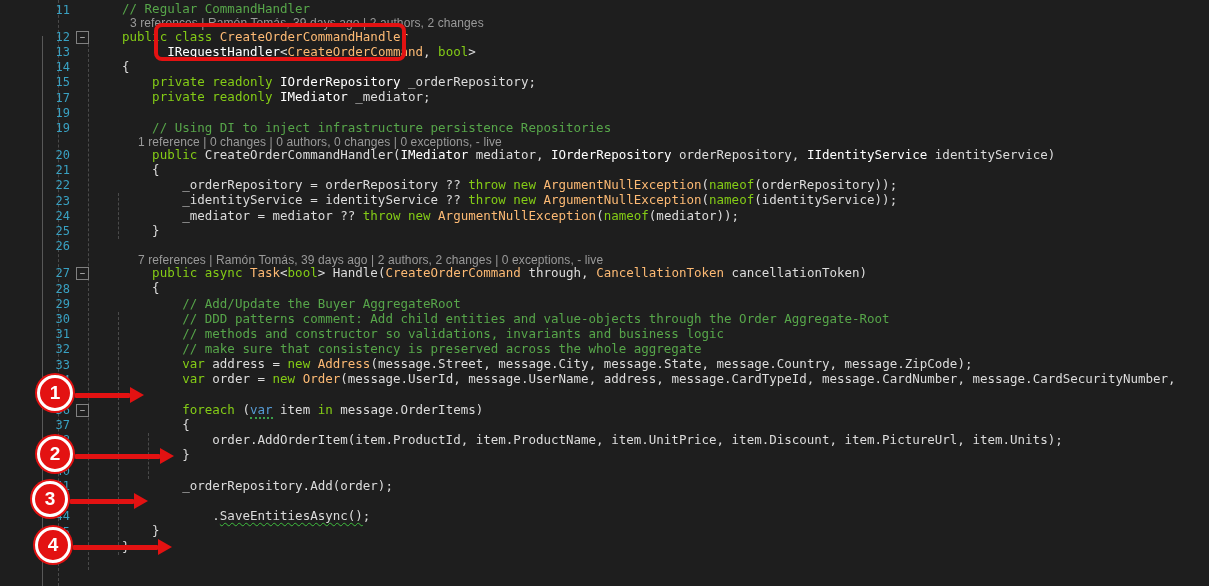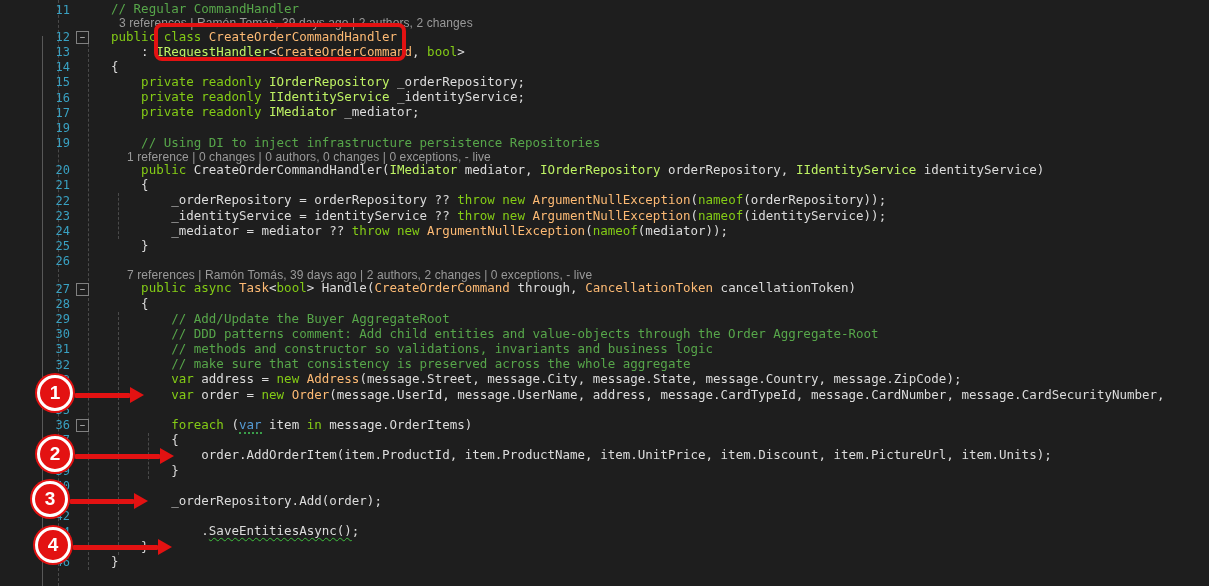--- a/index.html
+++ b/index.html
@@ -8,26 +8,26 @@
   
   #code-area{position:absolute;left:0;top:0;width:100%;padding-top:2px;}
   .row{display:flex;align-items:center;height:15.2px;white-space:nowrap;padding-left:40px;}
   .row.lensrow{height:12px;}
   .ln{flex:0 0 30px;text-align:right;color:#39a1c2;font-size:12px;line-height:1;
       font-family:"DejaVu Sans Mono",monospace;user-select:none;}
   .foldcol{flex:0 0 26px;position:relative;height:100%;}
   .foldbox{position:absolute;left:6px;top:1.5px;width:11px;height:11px;border:1px solid #808080;
            background:#1e1e1e;color:#c8c8c8;font-size:9px;line-height:10px;text-align:center;
            z-index:2;font-family:"DejaVu Sans Mono",monospace;}
-  .codetext{margin-left:15px;white-space:pre;font-size:12.5px;line-height:1;color:#dcdcdc;}
+  .codetext{margin-left:26px;white-space:pre;font-size:12.5px;line-height:1;color:#dcdcdc;}
   .lenstext{font-family:"Liberation Sans",sans-serif;font-size:12px;color:#9a9a9a;letter-spacing:0.1px;}
   
   .tk-kw{color:#84cc16;}
   .tk-ty{color:#fdba74;}
-  .tk-if{color:#bef264;}
+  .tk-if{color:#ffffff;}
   .tk-cm{color:#57a64a;}
   .tk-tx{color:#dcdcdc;}
   .tk-kwd{color:#569cd6;border-bottom:2px dotted #3a9e4a;}
   .tk-sq{color:#dcdcdc;text-decoration:underline wavy #3fbf3f 1px;text-underline-offset:2px;}
   
   .vline{position:absolute;width:0;border-left:1px solid #585858;z-index:1;}
   .iguide{position:absolute;width:0;border-left:1px dashed #4a4a4a;z-index:0;}
   
   #overlay{position:absolute;left:0;top:0;width:100%;height:100%;z-index:5;pointer-events:none;}
   .hlbox{position:absolute;border:4px solid #e31212;border-radius:8px;}
@@ -76,25 +76,20 @@
       </div>
       <div class="row">
         <span class="ln">14</span>
         <span class="foldcol"></span>
         <span class="codetext"><span class="tk-tx">{</span></span>
       </div>
       <div class="row">
         <span class="ln">15</span>
         <span class="foldcol"></span>
         <span class="codetext"><span class="tk-kw">    private readonly </span><span class="tk-if">IOrderRepository</span><span class="tk-tx"> _orderRepository;</span></span>
-      </div>
-      <div class="row">
-        <span class="ln">16</span>
-        <span class="foldcol"></span>
-        <span class="codetext"><span class="tk-kw">    private readonly </span><span class="tk-if">IIdentityService</span><span class="tk-tx"> _identityService;</span></span>
       </div>
       <div class="row">
         <span class="ln">17</span>
         <span class="foldcol"></span>
         <span class="codetext"><span class="tk-kw">    private readonly </span><span class="tk-if">IMediator</span><span class="tk-tx"> _mediator;</span></span>
       </div>
       <div class="row">
         <span class="ln">19</span>
         <span class="foldcol"></span>
         <span class="codetext"></span>

